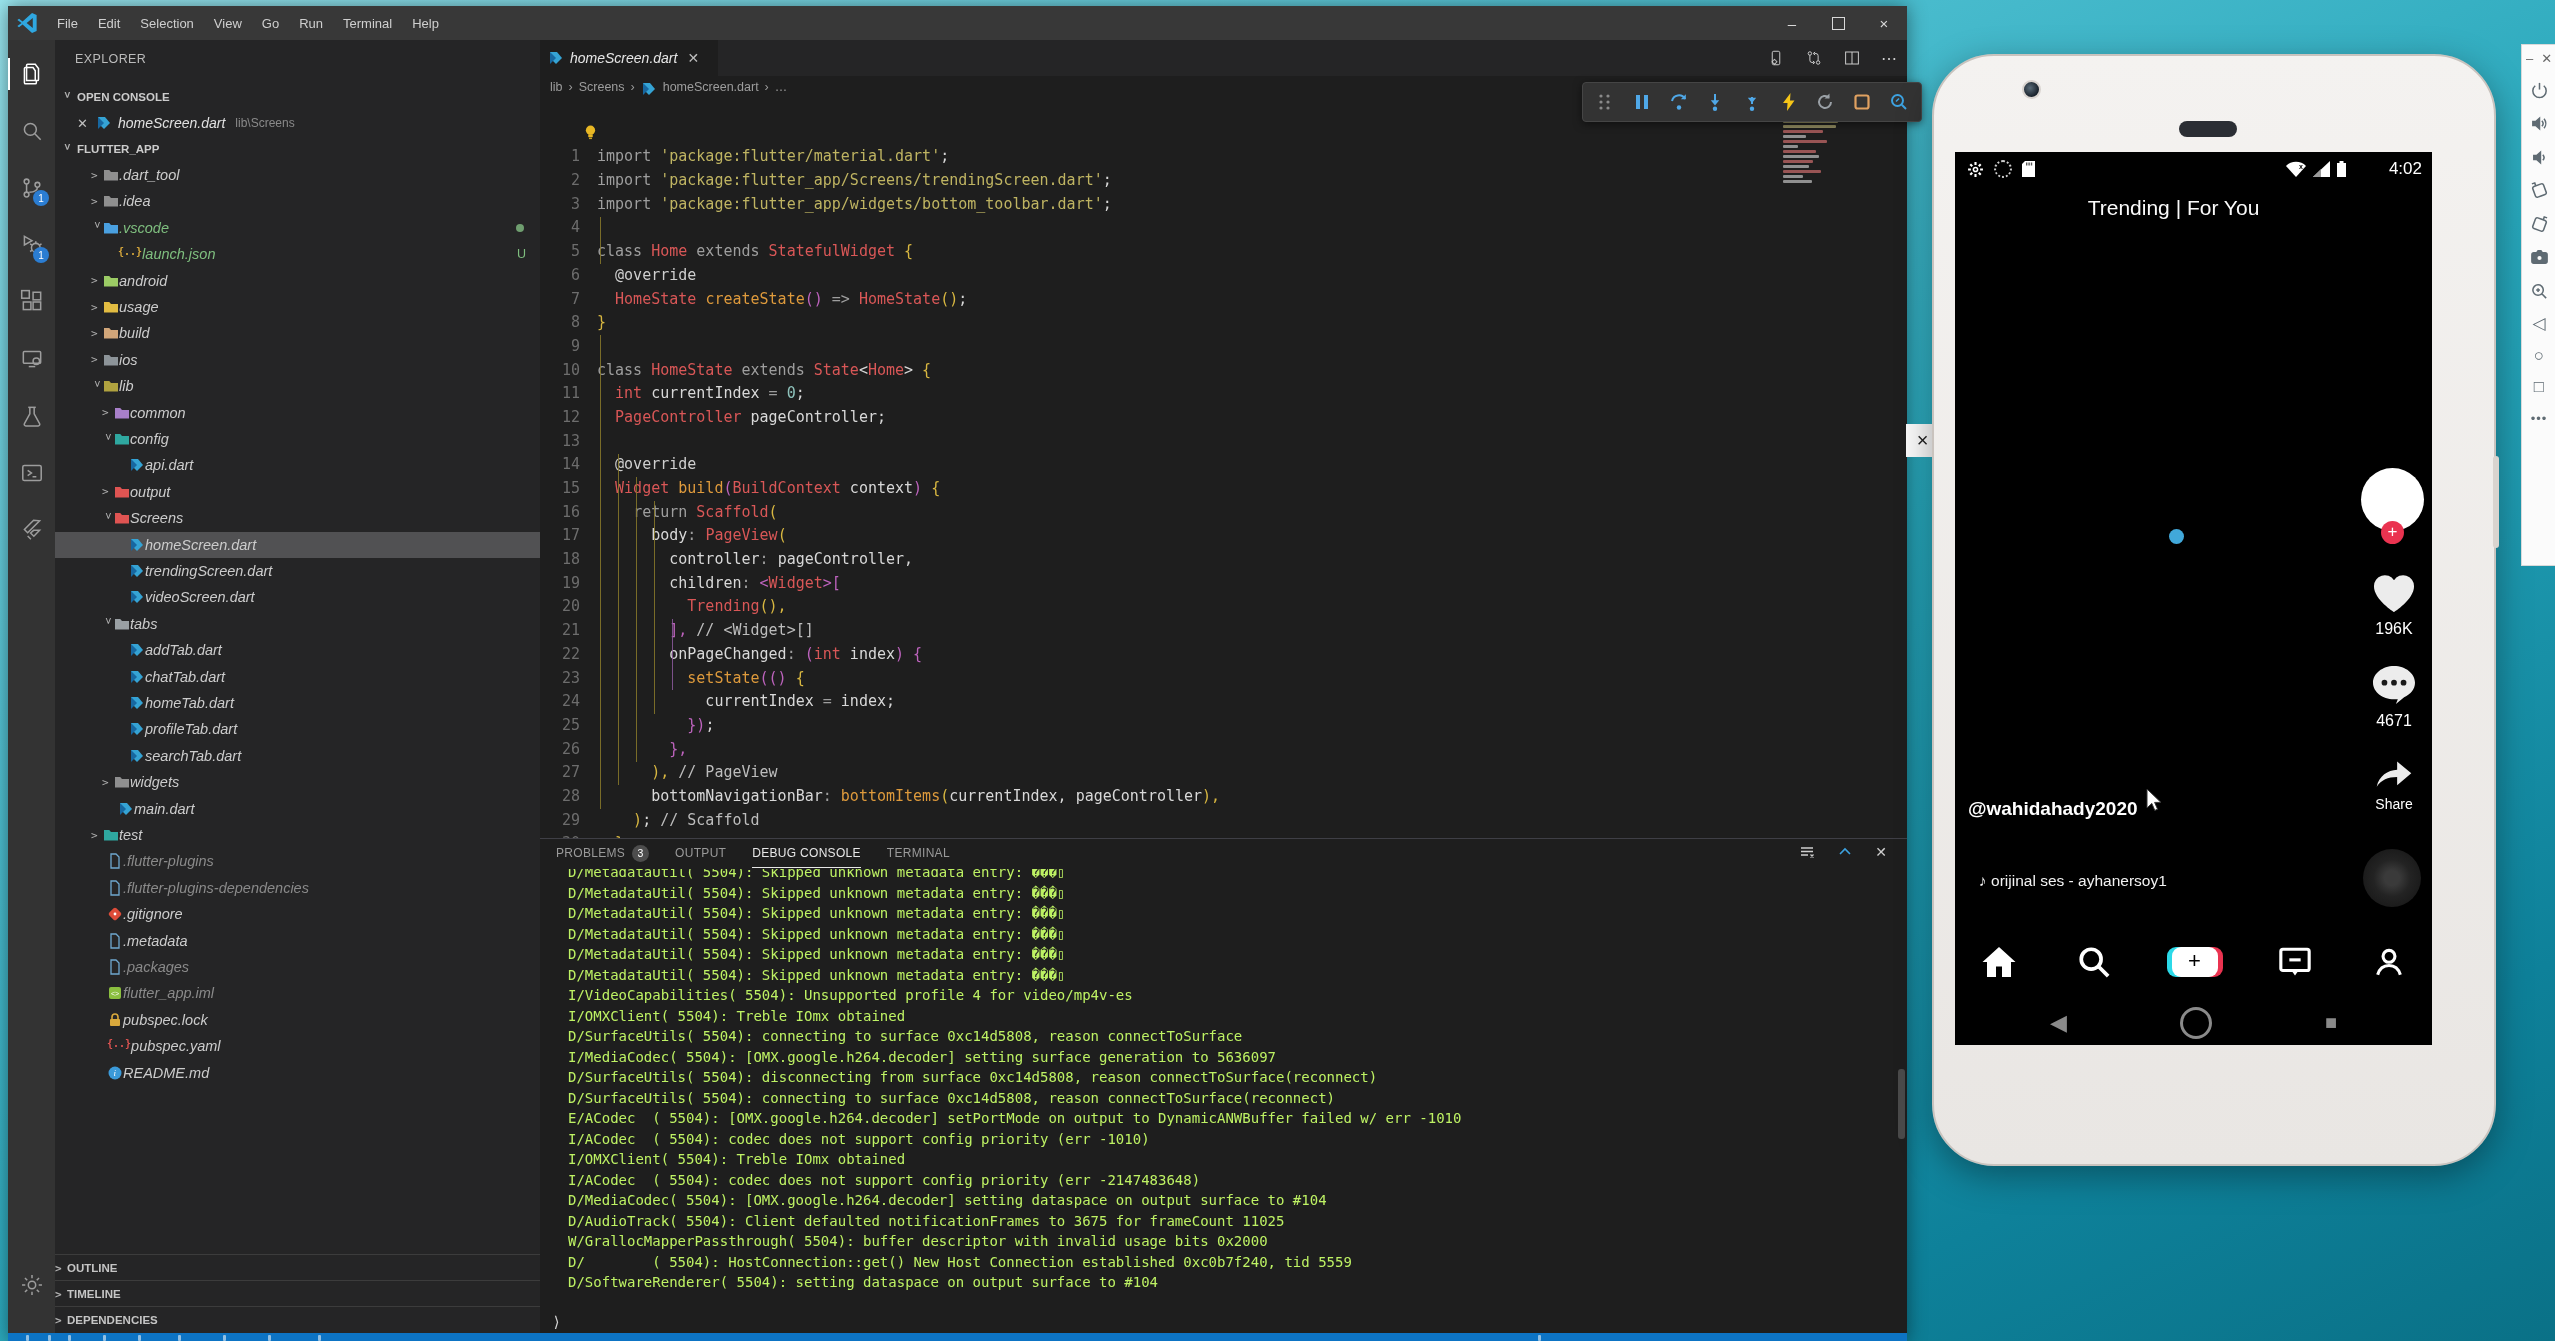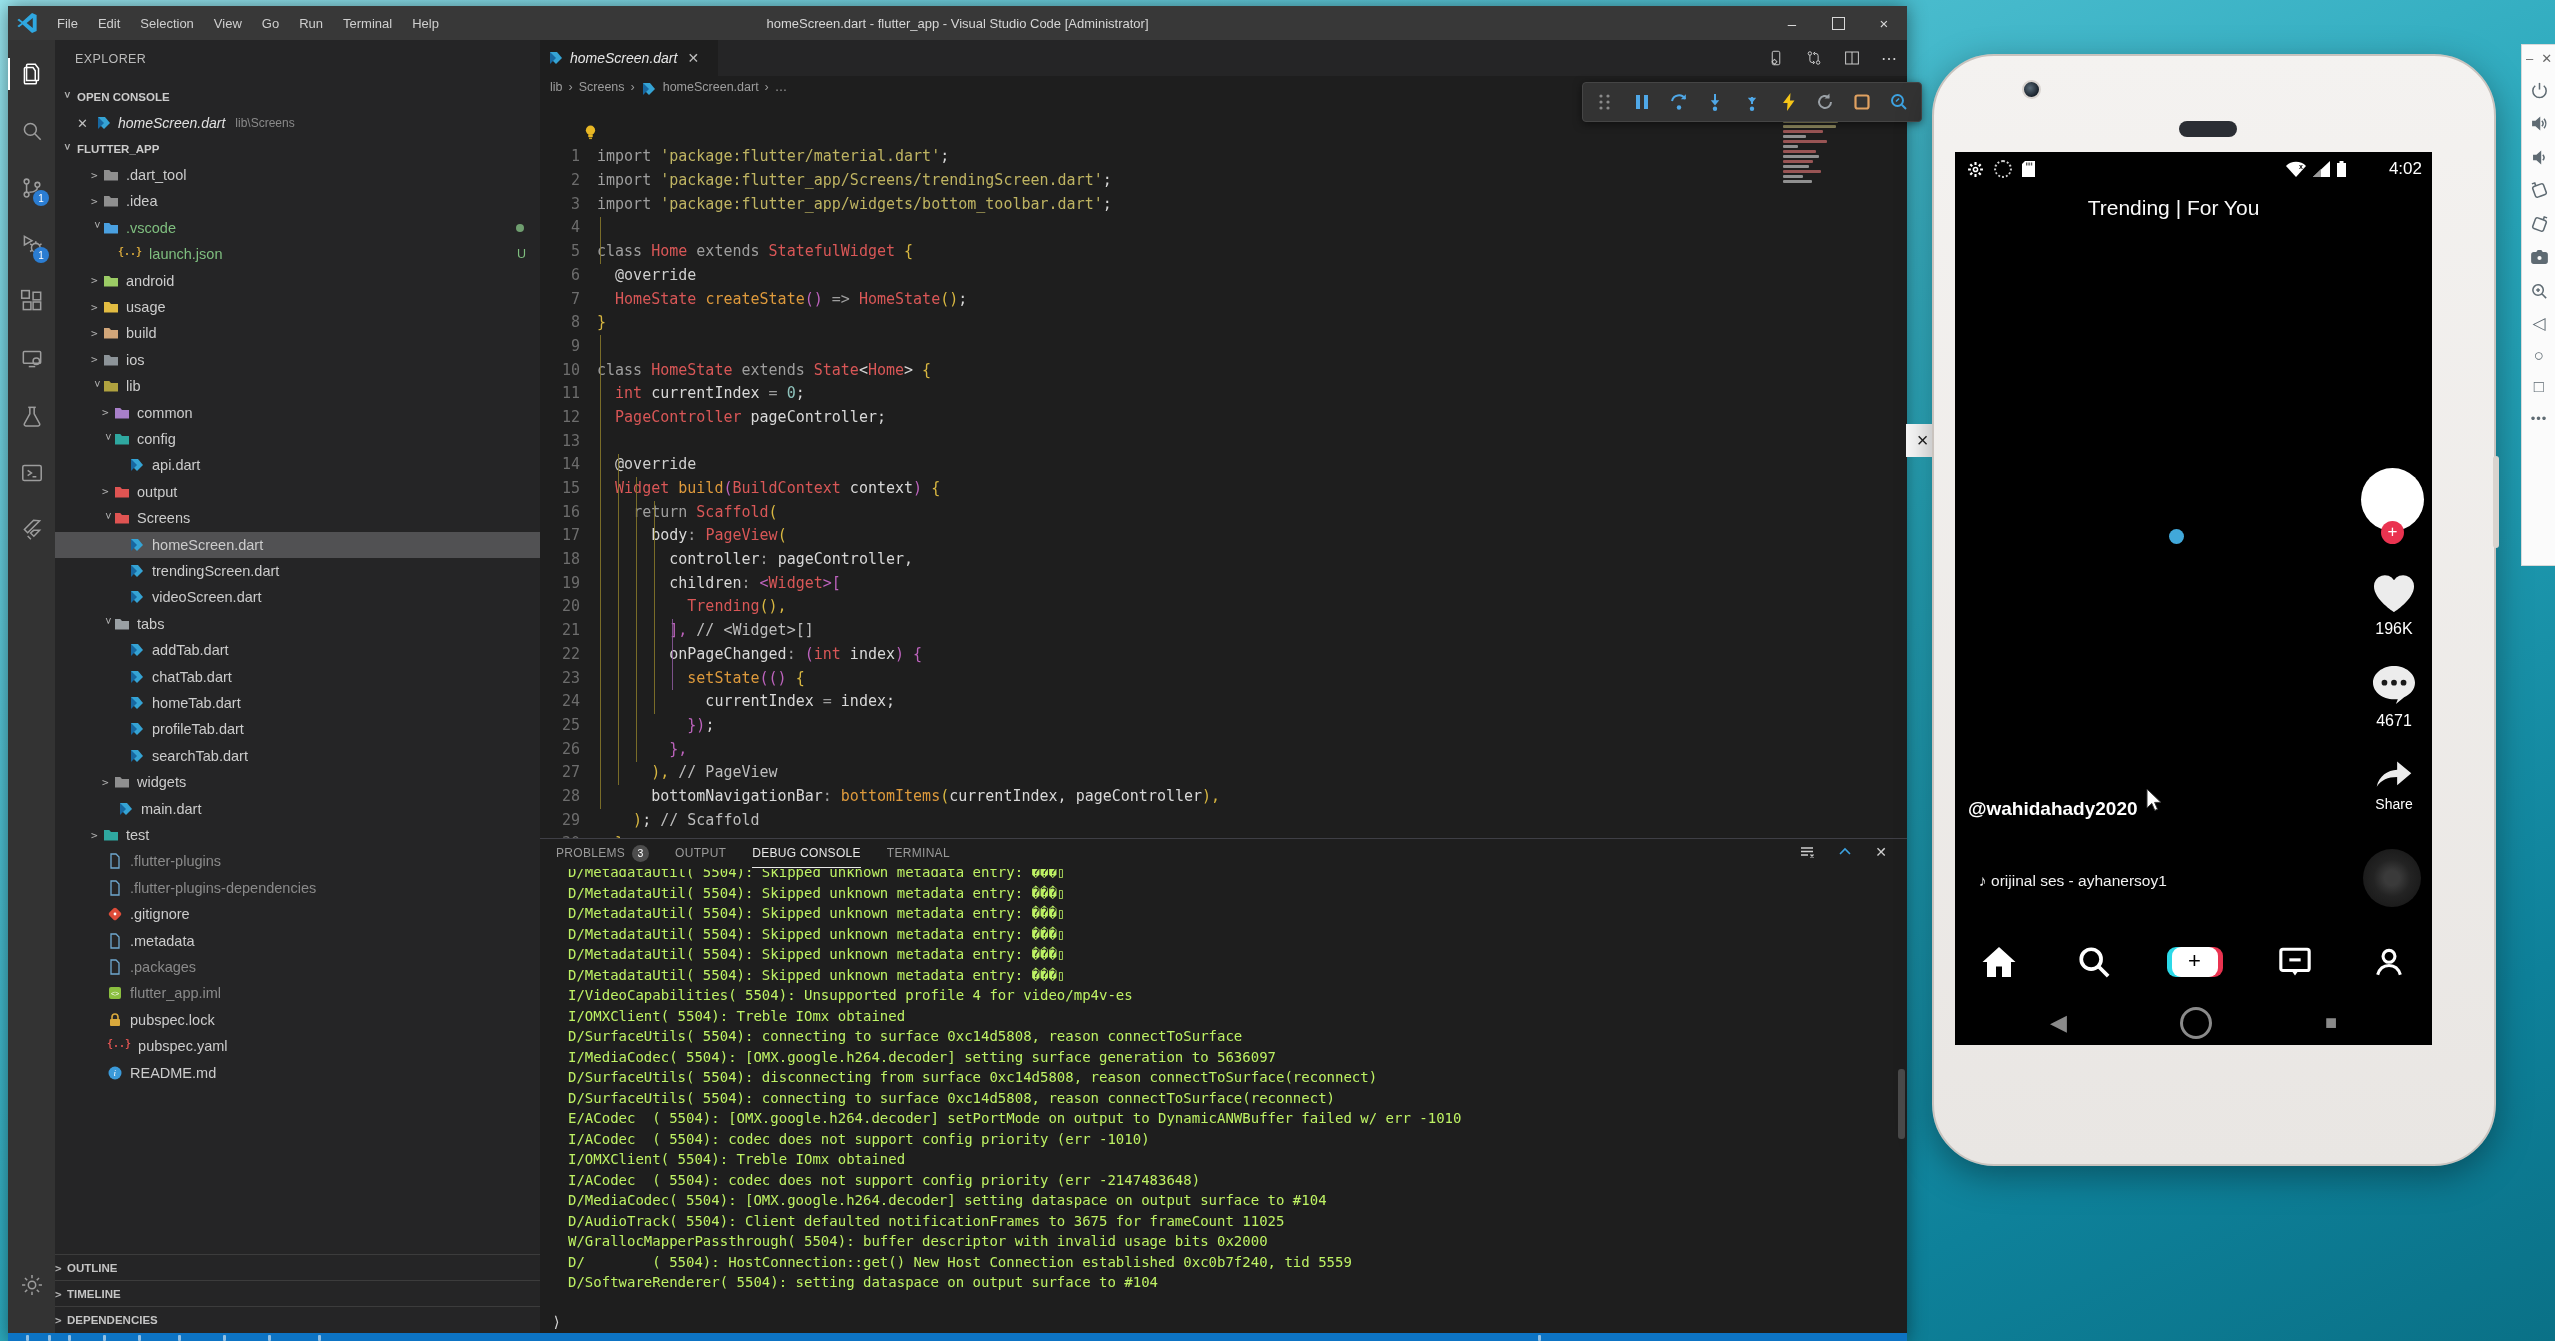--- a/index.html
+++ b/index.html
@@ -33,21 +33,21 @@
   .chev.down{transform:rotate(90deg);}
   #openeditor-row{position:absolute;left:0;right:0;top:70px;height:26px;display:flex;align-items:center;font-size:14px;}
   #openeditor-row .x{color:#c0c0c0;margin:0 8px 0 22px;font-size:13px;}
   #openeditor-row .fname{font-style:italic;color:#e0e0e0;margin-left:6px;}
   #openeditor-row .fpath{color:#8a8a8a;font-size:12px;margin-left:10px;}
   #tree{position:absolute;left:0;right:0;top:122px;}
   .trow{position:absolute;left:0;right:0;height:26px;display:flex;align-items:center;font-size:14.5px;color:#cccccc;white-space:nowrap;}
   .trow.sel{background:#515153;}
   .trow.dim .tlabel{color:#8a8a8a;}
   .trow.green .tlabel{color:#7fbf7f;}
-  .tlabel{margin-left:7px;}
+  .tlabel{font-style:italic;}
   .ticon{width:16px;height:16px;flex:0 0 16px;display:inline-block;}
   .tjson{font-size:10px;font-weight:bold;font-family:"DejaVu Sans Mono",monospace;width:auto;}
   .tbadge{position:absolute;right:14px;color:#7fbf7f;font-size:12.5px;}
   .tdot{position:absolute;right:16px;width:8px;height:8px;border-radius:50%;background:#6f9e6f;}
   .sb-bottom{position:absolute;left:0;right:0;height:26px;border-top:1px solid #3c3c3c;display:flex;align-items:center;font-size:11.5px;font-weight:bold;color:#c5c5c5;}
   
   #editorarea{position:absolute;left:532px;top:34px;right:0;bottom:8px;background:#1e1e1e;}
   #tabbar{position:absolute;left:0;top:0;right:0;height:36px;background:#252526;display:flex;}
   #tab-active{width:162px;height:36px;background:#1e1e1e;display:flex;align-items:center;padding:0 8px;color:#e6e6e6;font-size:14px;}
   #tab-active .fname{font-style:italic;margin-left:6px;}
@@ -146,21 +146,20 @@
     <div id="menu">
           <div class="mi">File</div>
           <div class="mi">Edit</div>
           <div class="mi">Selection</div>
           <div class="mi">View</div>
           <div class="mi">Go</div>
           <div class="mi">Run</div>
           <div class="mi">Terminal</div>
           <div class="mi">Help</div>
         </div>
-    <div id="wtitle">homeScreen.dart - flutter_app - Visual Studio Code [Administrator]</div>
     <div id="wctrls">
       <div class="wc">–</div>
       <div class="wc">
             <span style="display:inline-block;width:11px;height:11px;border:1px solid #d9d9d9;"></span>
           </div>
       <div class="wc">×</div>
     </div>
   </div>
 
   <div id="activitybar">

